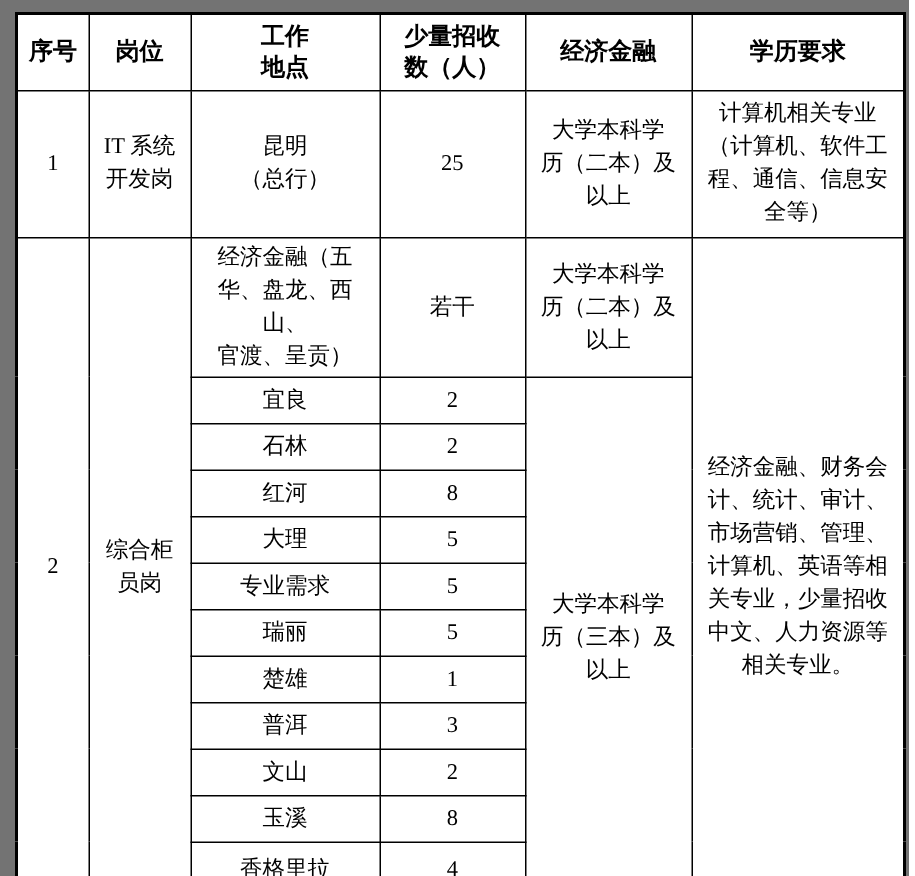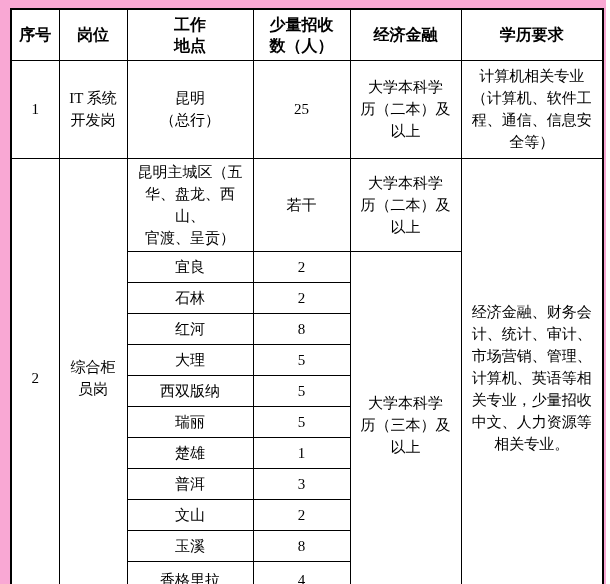--- a/index.html
+++ b/index.html
@@ -9,21 +9,21 @@
     width: 610px;
     height: 584px;
     font-family: "Liberation Serif", "DejaVu Serif", serif;
     color: #000000;
   }
   .page {
     width: 606px;
     height: 584px;
     box-sizing: border-box;
     padding: 8px 0 0 10px;
-    background: #f9a8d4;
+    background: #737373;
   }
   table.rt {
     border-collapse: collapse;
     table-layout: fixed;
     width: 592px;
     border: 2px solid #000000;
     background: #ffffff;
   }
   table.rt th, table.rt td {
     border: 1px solid #000000;
@@ -94,21 +94,21 @@
         <td class="al">计算机相关专业
 （计算机、软件工
 程、通信、信息安
 全等）</td>
       </tr>
 
       <tr class="h-sub1">
         <td rowspan="12">2</td>
         <td rowspan="12">综合柜
 员岗</td>
-        <td>昆明主城区（五
+        <td>经济金融（五
 华、盘龙、西山、
 官渡、呈贡）</td>
         <td>若干</td>
         <td class="al">大学本科学
 历（二本）及
 以上</td>
         <td rowspan="12" class="al">经济金融、财务会
 计、统计、审计、
 市场营销、管理、
 计算机、英语等相
@@ -134,21 +134,21 @@
         <td>红河</td>
         <td>8</td>
       </tr>
 
       <tr class="h-sub">
         <td>大理</td>
         <td>5</td>
       </tr>
 
       <tr class="h-sub">
-        <td>西双版纳</td>
+        <td>专业需求</td>
         <td>5</td>
       </tr>
 
       <tr class="h-sub">
         <td>瑞丽</td>
         <td>5</td>
       </tr>
 
       <tr class="h-sub">
         <td>楚雄</td>

